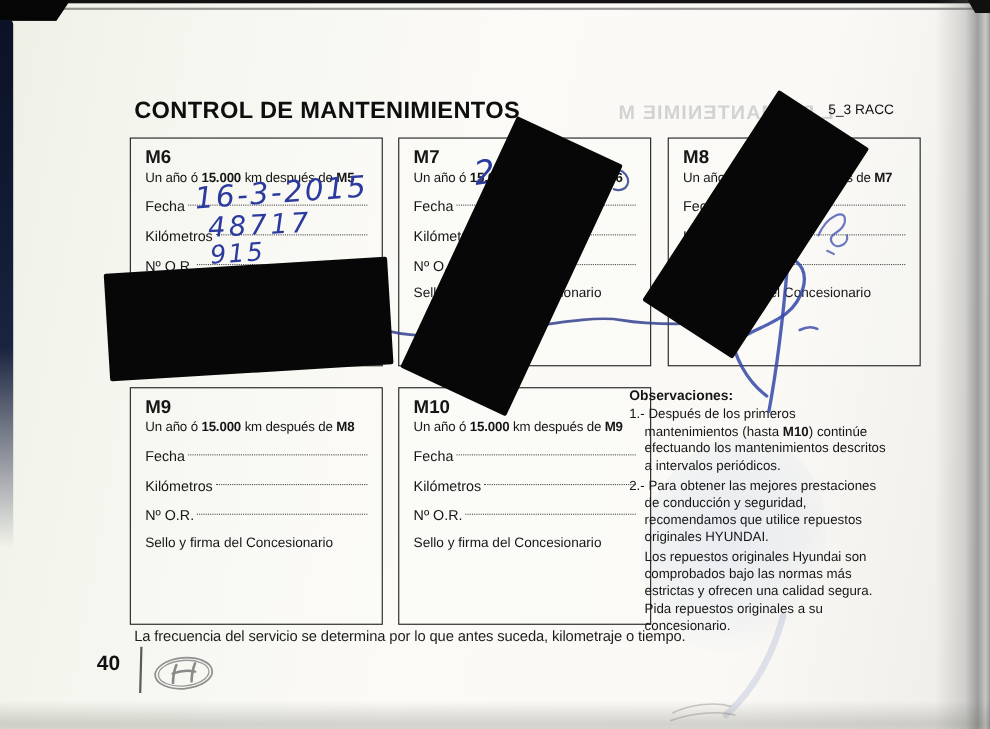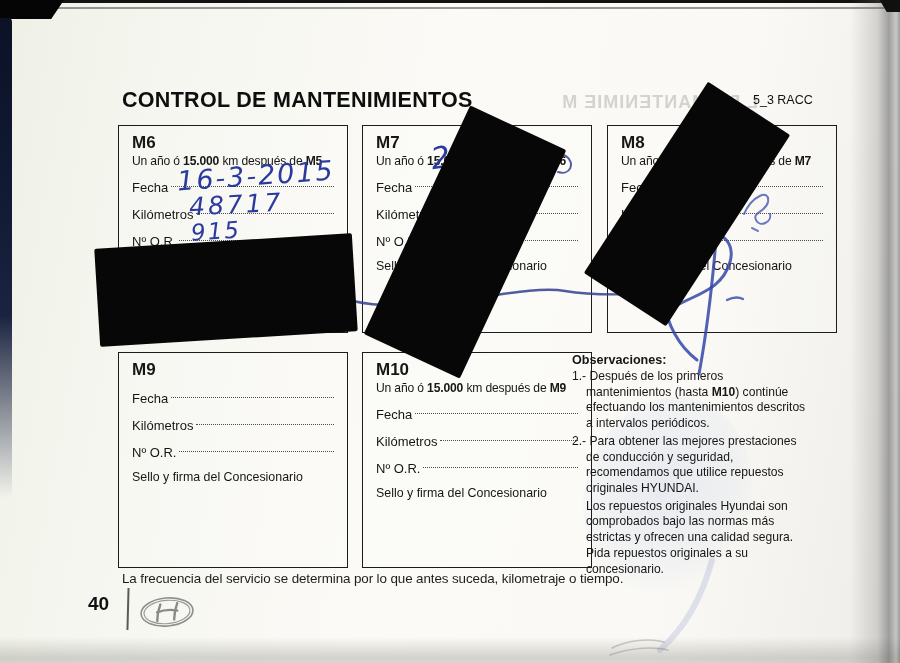--- a/index.html
+++ b/index.html
@@ -140,20 +140,21 @@
       <div class="row">
           <span class="lbl">Nº O.R.</span>
           <span class="leader"></span>
         </div>
     </div>
     <div class="sello">Sello y firma del Concesionario</div>
   </div>
 
   <div class="mbox" style="left:118px;top:352px;height:216px">
     <div class="mb-title">M9</div>
+    <div class="mb-sub"><span>Un año ó </span><b>15.000</b><span> km después de </span><b>M8</b></div>
     <div class="rows">
       <div class="row">
           <span class="lbl">Fecha</span>
           <span class="leader"></span>
         </div>
       <div class="row">
           <span class="lbl">Kilómetros</span>
           <span class="leader"></span>
         </div>
       <div class="row">

